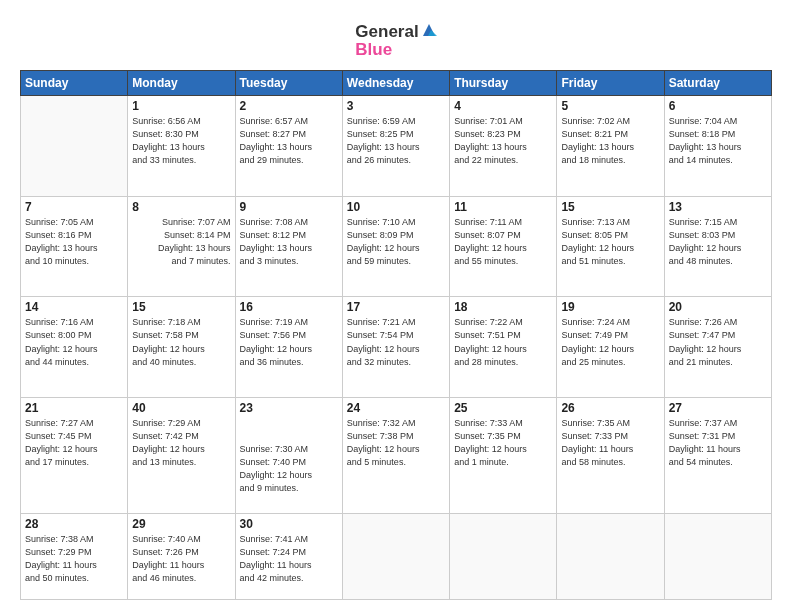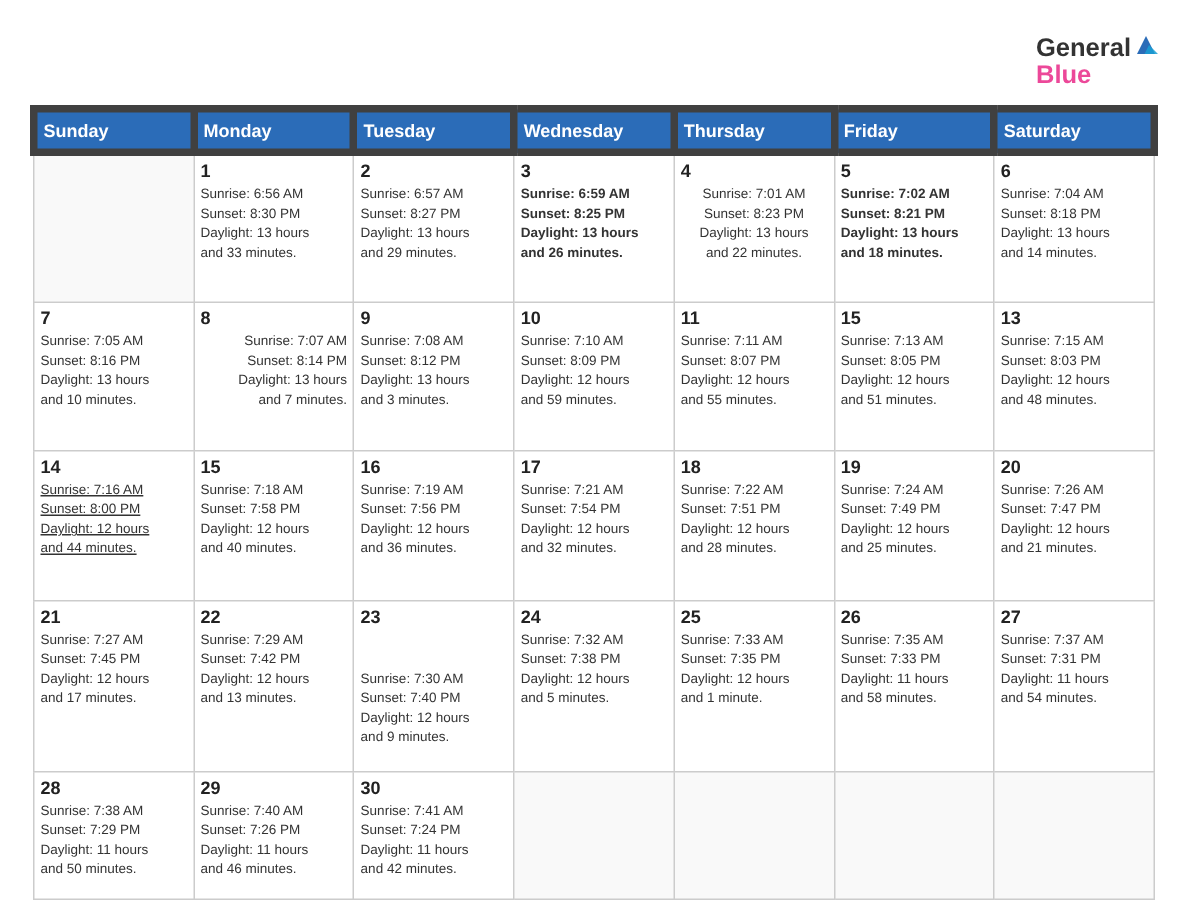--- a/index.html
+++ b/index.html
@@ -12,21 +12,21 @@
     }
     .page {
       width: 792px;
       height: 612px;
       padding: 18px 20px 12px 20px;
       display: flex;
       flex-direction: column;
     }
     .header {
       display: flex;
-      justify-content: flex-end;
+      justify-content: center;
       align-items: flex-start;
       margin-bottom: 10px;
     }
     .logo {
       display: flex;
       align-items: center;
       margin-top: 4px;
     }
     .logo-general { color: #333; }
     .title-block {
@@ -49,21 +49,21 @@
       width: 100%;
       table-layout: fixed;
     }
     .calendar th {
       background: #2b6cb8;
       color: #fff;
       font-size: 12px;
       font-weight: bold;
       padding: 5px 4px;
       text-align: left;
-      border: 5px solid #404040;
+      border: 1px solid #404040;
     }
     .calendar td {
       border: 1px solid #ccc;
       vertical-align: top;
       padding: 3px 4px;
       font-size: 9.5px;
       color: #333;
       height: 88px;
     }
     .day-num {
@@ -132,35 +132,35 @@
           </td>
           <td>
             <span class="day-num">2</span>
             <div class="day-info" style="white-space: pre-line;">Sunrise: 6:57 AM
 Sunset: 8:27 PM
 Daylight: 13 hours
 and 29 minutes.</div>
           </td>
           <td>
             <span class="day-num">3</span>
-            <div class="day-info" style="white-space: pre-line; font-weight: bold;">Sunrise: 6:59 AM
+            <div class="day-info" style="white-space: pre-line;">Sunrise: 6:59 AM
 Sunset: 8:25 PM
 Daylight: 13 hours
 and 26 minutes.</div>
           </td>
           <td>
             <span class="day-num">4</span>
-            <div class="day-info" style="white-space: pre-line; text-align: center;">Sunrise: 7:01 AM
+            <div class="day-info" style="white-space: pre-line;">Sunrise: 7:01 AM
 Sunset: 8:23 PM
 Daylight: 13 hours
 and 22 minutes.</div>
           </td>
           <td>
             <span class="day-num">5</span>
-            <div class="day-info" style="white-space: pre-line; font-weight: bold;">Sunrise: 7:02 AM
+            <div class="day-info" style="white-space: pre-line;">Sunrise: 7:02 AM
 Sunset: 8:21 PM
 Daylight: 13 hours
 and 18 minutes.</div>
           </td>
           <td>
             <span class="day-num">6</span>
             <div class="day-info" style="white-space: pre-line;">Sunrise: 7:04 AM
 Sunset: 8:18 PM
 Daylight: 13 hours
 and 14 minutes.</div>
@@ -213,21 +213,21 @@
             <span class="day-num">13</span>
             <div class="day-info" style="white-space: pre-line;">Sunrise: 7:15 AM
 Sunset: 8:03 PM
 Daylight: 12 hours
 and 48 minutes.</div>
           </td>
         </tr>
         <tr>
           <td>
             <span class="day-num">14</span>
-            <div class="day-info" style="white-space: pre-line; text-decoration: underline;">Sunrise: 7:16 AM
+            <div class="day-info" style="white-space: pre-line;">Sunrise: 7:16 AM
 Sunset: 8:00 PM
 Daylight: 12 hours
 and 44 minutes.</div>
           </td>
           <td>
             <span class="day-num">15</span>
             <div class="day-info" style="white-space: pre-line;">Sunrise: 7:18 AM
 Sunset: 7:58 PM
 Daylight: 12 hours
 and 40 minutes.</div>
@@ -270,21 +270,21 @@
         </tr>
         <tr>
           <td>
             <span class="day-num">21</span>
             <div class="day-info" style="white-space: pre-line;">Sunrise: 7:27 AM
 Sunset: 7:45 PM
 Daylight: 12 hours
 and 17 minutes.</div>
           </td>
           <td>
-            <span class="day-num">22</span>
+            <span class="day-num">40</span>
             <div class="day-info" style="white-space: pre-line;">Sunrise: 7:29 AM
 Sunset: 7:42 PM
 Daylight: 12 hours
 and 13 minutes.</div>
           </td>
           <td>
             <span class="day-num">23</span>
             <div class="day-info" style="white-space: pre-line; margin-top: 28px;">Sunrise: 7:30 AM
 Sunset: 7:40 PM
 Daylight: 12 hours

